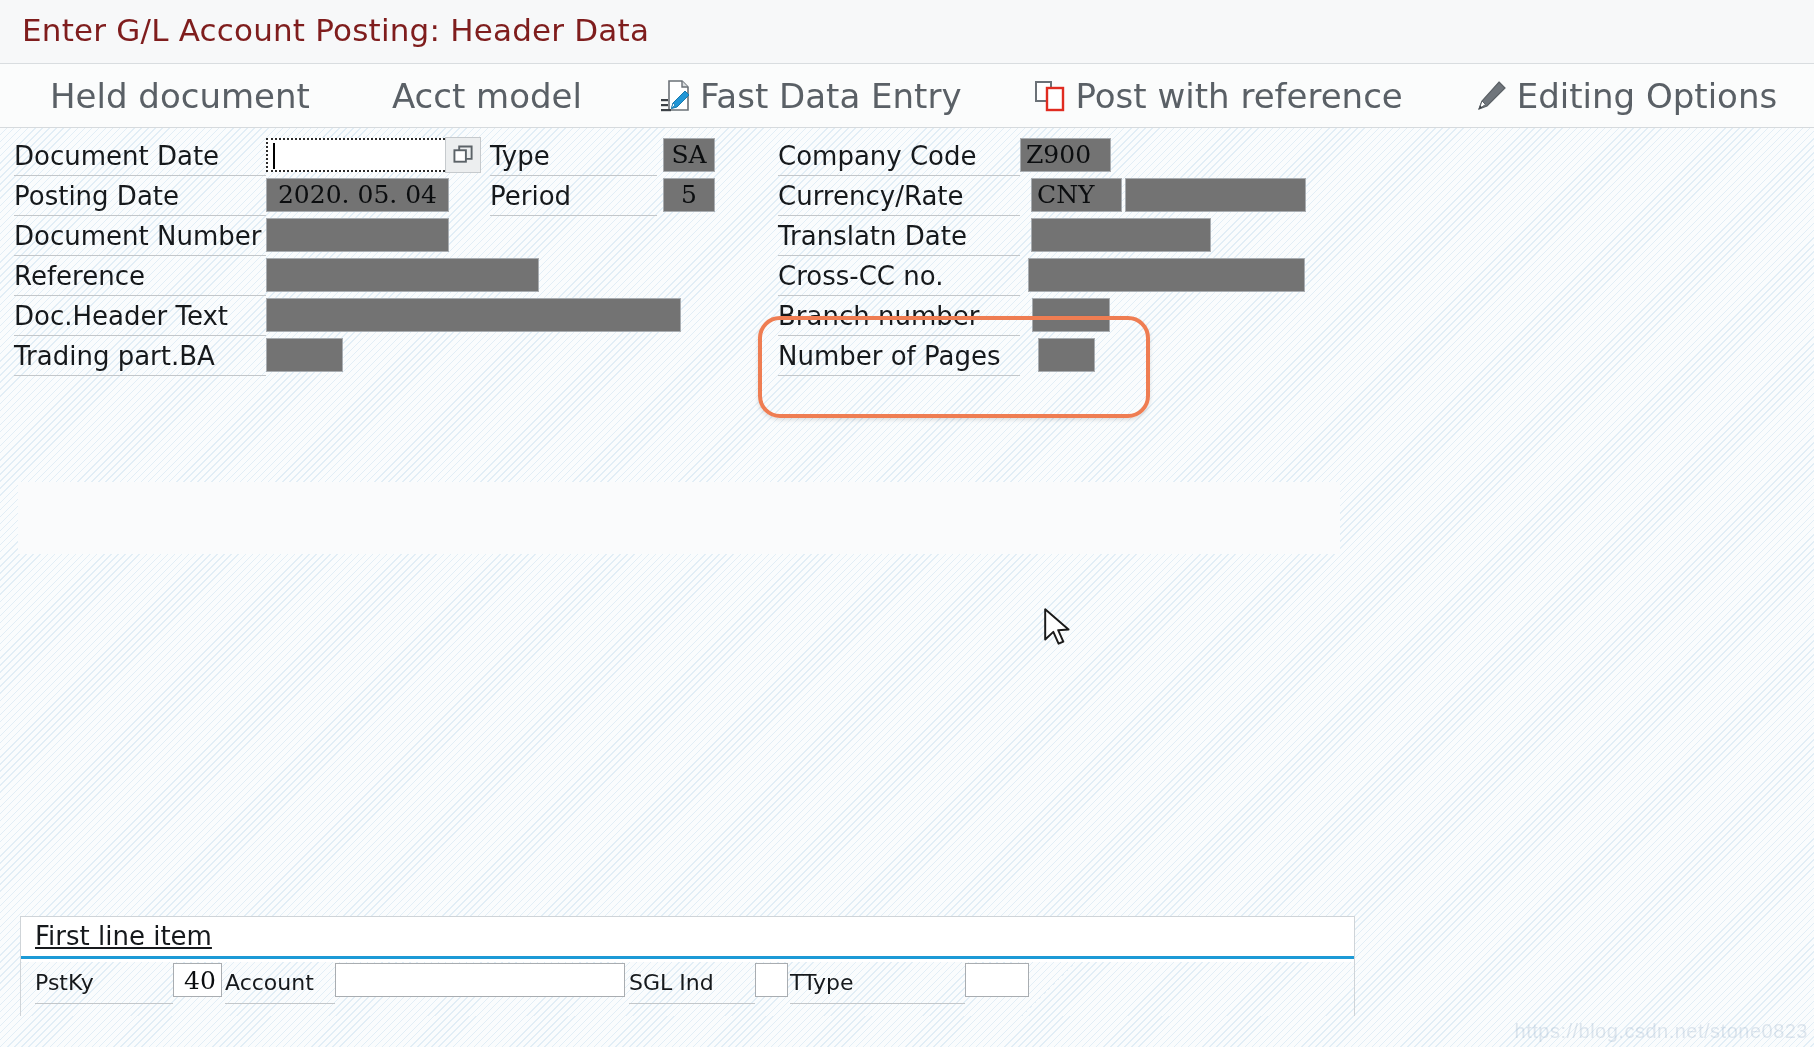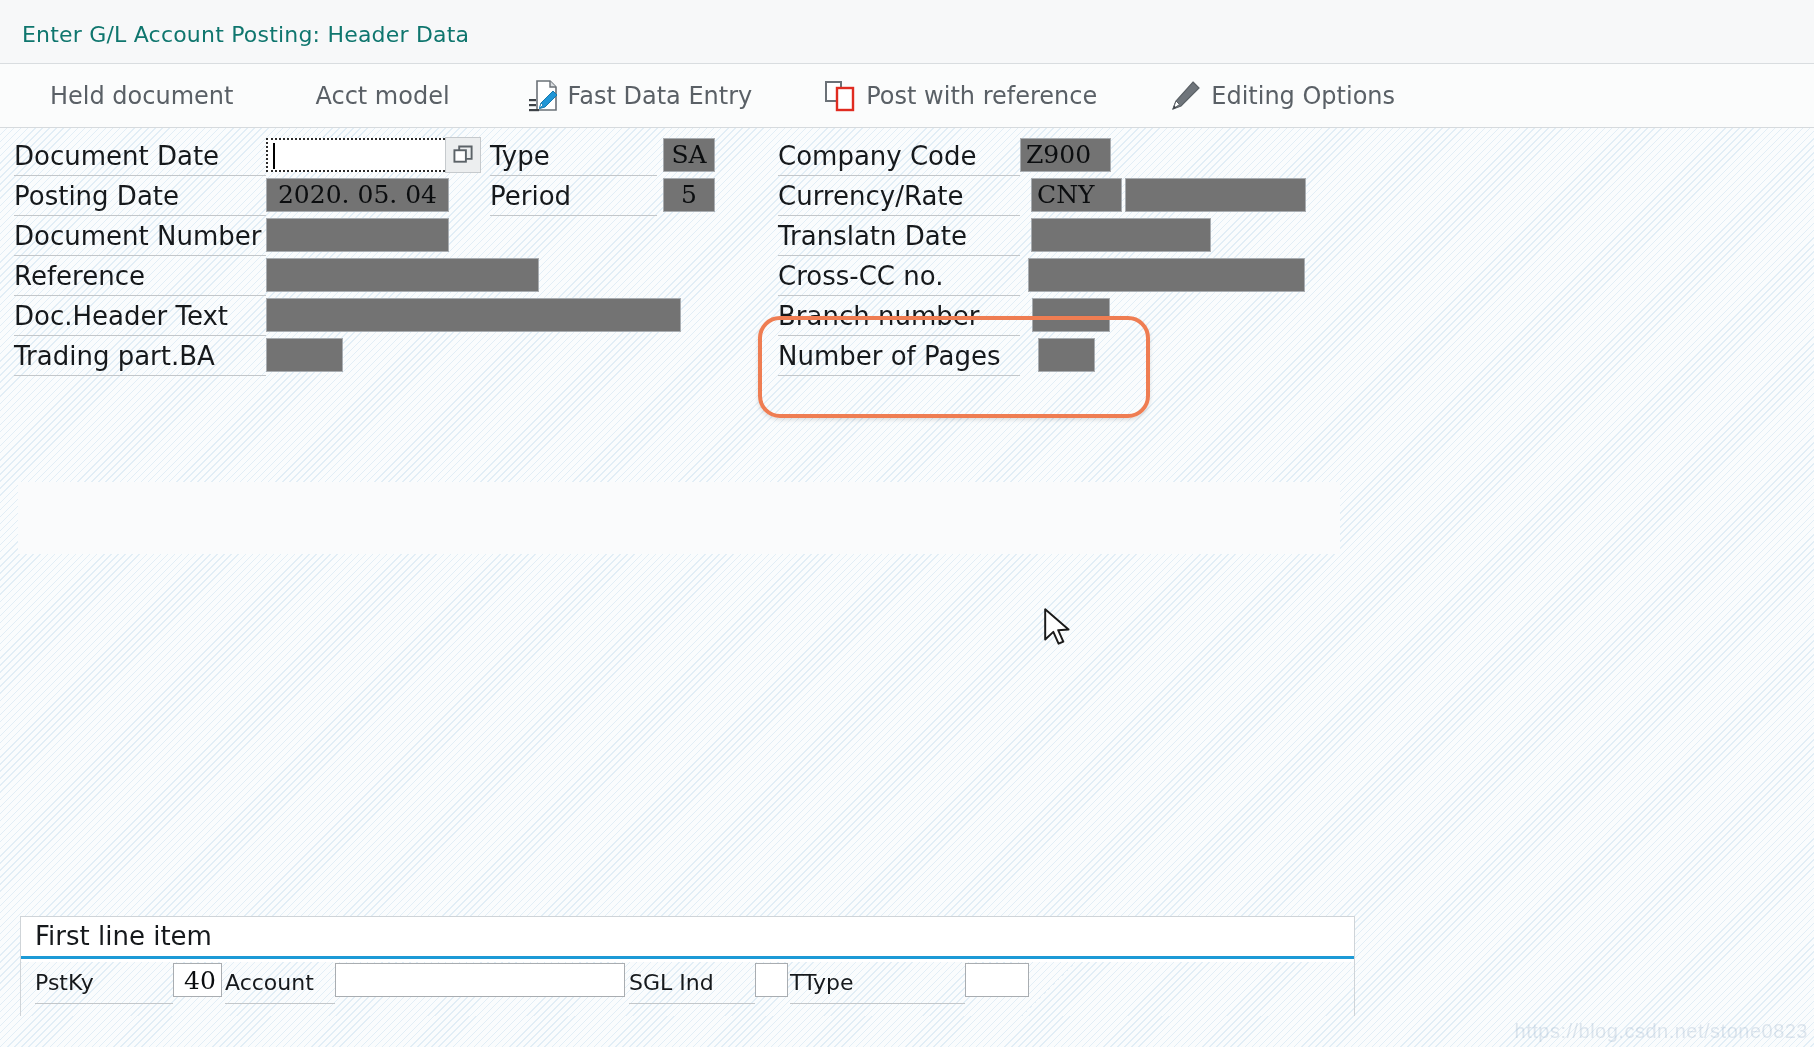--- a/index.html
+++ b/index.html
@@ -22,37 +22,36 @@
 
   
   #titlebar {
     position: absolute; left: 0; top: 0;
     width: 1814px; height: 64px;
     background: #f7f8f9;
     border-bottom: 1px solid #d9dde0;
   }
   #titlebar .title {
     position: absolute; left: 22px; top: 12px;
-    font-size: 22px; color: #0f766e; letter-spacing: .2px;
+    font-size: 31px; color: #7f1d1d; letter-spacing: .2px;
     white-space: nowrap;
-    margin-top: 10px;
   }
 
   
   #toolbar {
     position: absolute; left: 0; top: 64px;
     width: 1814px; height: 64px;
     background: #fbfcfc;
     border-bottom: 1px solid #d6dadd;
     display: flex; align-items: center;
   }
   .tb-item {
     display: flex; align-items: center; gap: 10px;
     height: 64px; padding: 0 14px;
-    color: #5a6066; font-size: 24px; white-space: nowrap;
+    color: #5a6066; font-size: 34px; white-space: nowrap;
     cursor: default;
   }
   .tb-item .lbl { line-height: 1; }
   .tb-icn { display: inline-block; position: relative; }
 
   
   .icn-fde { width: 30px; height: 34px; }
   
   .icn-pwr { width: 32px; height: 32px; }
   
@@ -121,21 +120,21 @@
     background: #ffffff;
     border: 1px solid #cfd4d8;
   }
   #fli-head {
     position: absolute; left: 0; top: 0; width: 100%; height: 42px;
     background: #ffffff;
     border-bottom: 3px solid #1c9ad6;
   }
   #fli-head .t {
     position: absolute; left: 14px; top: 4px;
-    font-size: 26px; color: #16191c;
+    font-size: 26px; color: #16191c; text-decoration: underline;
   }
   #fli-body {
     position: absolute; left: 0; top: 45px; width: 100%; height: 54px;
     background-color: #fafcfd;
     background-image:
       repeating-linear-gradient(135deg,
         rgba(170,205,230,0.30) 0px,
         rgba(170,205,230,0.30) 1px,
         rgba(255,255,255,0) 1px,
         rgba(255,255,255,0) 5px);

